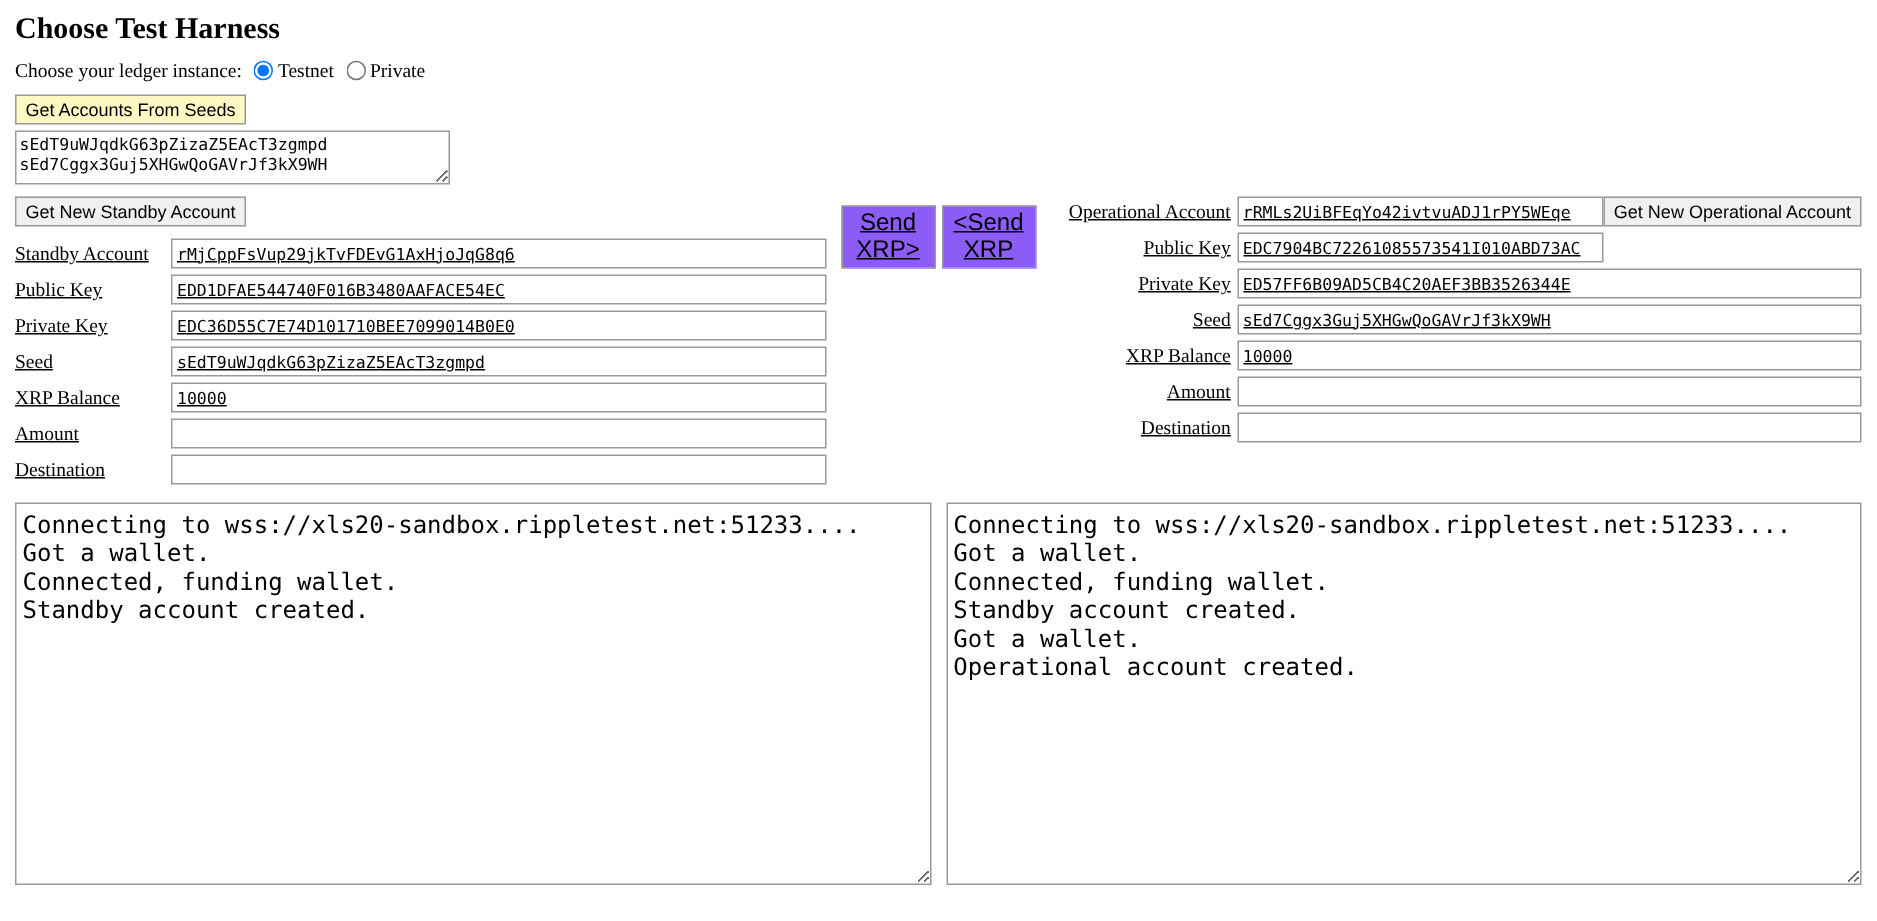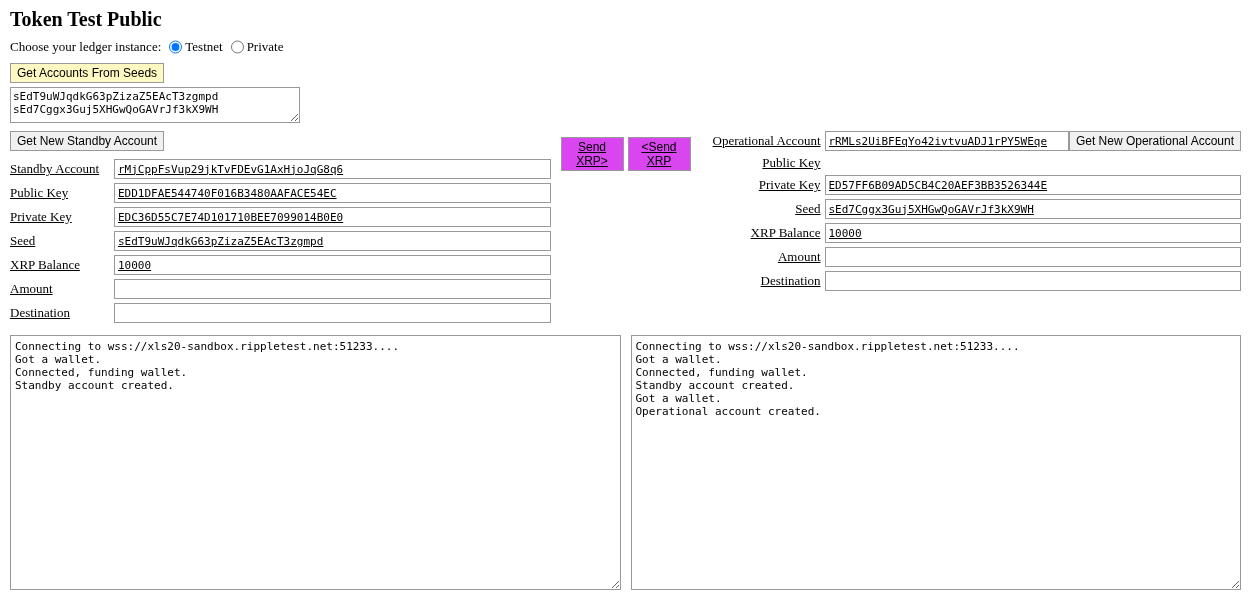--- a/index.html
+++ b/index.html
@@ -81,24 +81,24 @@
     .right-panel .panel-button {
       float: right;
     }
     .center-buttons {
       display: flex;
       flex-direction: row;
       gap: 4px;
       padding-top: 4px;
     }
     .center-buttons button {
-      font-size: 12px;
+      font-size: 16px;
       padding: 2px 6px;
       cursor: pointer;
-      background: #d946ef;
+      background: #8b5cf6;
       border: 1px solid #999;
     }
     .field-row {
       display: flex;
       align-items: center;
       margin-bottom: 4px;
     }
     .field-label {
       text-align: left;
       width: 100px;
@@ -123,32 +123,32 @@
     }
     .log-section {
       display: flex;
       gap: 10px;
     }
     .log-area {
       flex: 1;
       height: 255px;
       border: 1px solid #999;
       font-family: monospace;
-      font-size: 11px;
+      font-size: 16px;
       padding: 4px;
       resize: vertical;
       overflow: auto;
       background: #fff;
     }
     .clearfix::after { content: ''; display: table; clear: both; }
   </style>
 </head>
 <body>
 
-<h1>Token Test Public</h1>
+<h1>Choose Test Harness</h1>
 
 <div class="ledger-choice">
   <span>Choose your ledger instance:</span>
   <label>
     <input type="radio" name="ledger" checked="" style="">
     <span>Testnet</span>
   </label>
   <label>
     <input type="radio" name="ledger" style="">
     <span>Private</span>
@@ -205,20 +205,21 @@
 
   <div class="right-panel clearfix">
     <button class="panel-button">Get New Operational Account</button>
 
     <div class="field-row">
       <span class="field-label">Operational Account</span>
       <input class="field-input" type="text" value="rRMLs2UiBFEqYo42ivtvuADJ1rPY5WEqe" style="">
     </div>
     <div class="field-row">
       <span class="field-label">Public Key</span>
+      <input class="field-input" type="text" value="EDC7904BC72261085573541I010ABD73AC" style="">
     </div>
     <div class="field-row">
       <span class="field-label">Private Key</span>
       <input class="field-input" type="text" value="ED57FF6B09AD5CB4C20AEF3BB3526344E" style="">
     </div>
     <div class="field-row">
       <span class="field-label">Seed</span>
       <input class="field-input" type="text" value="sEd7Cggx3Guj5XHGwQoGAVrJf3kX9WH" style="">
     </div>
     <div class="field-row">

